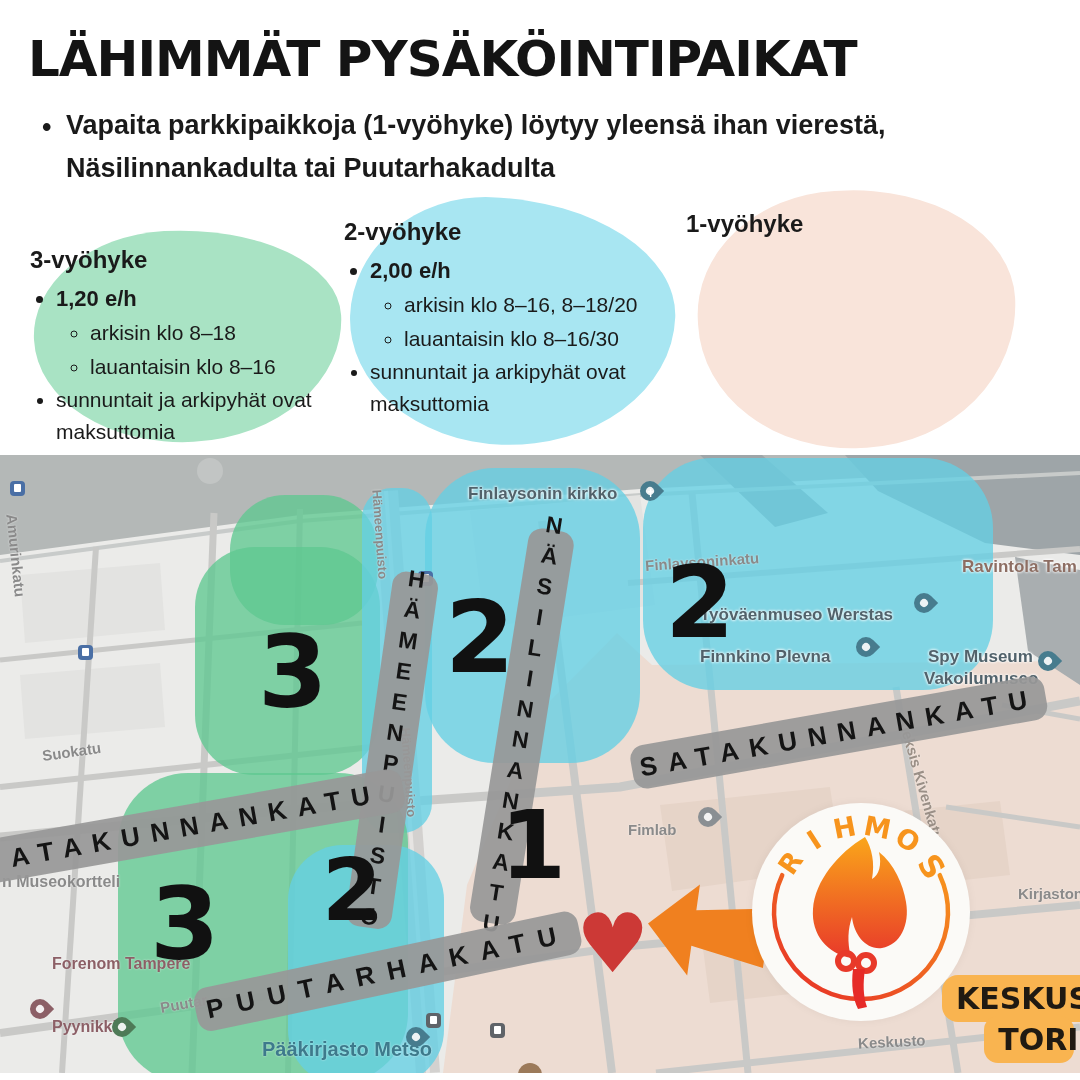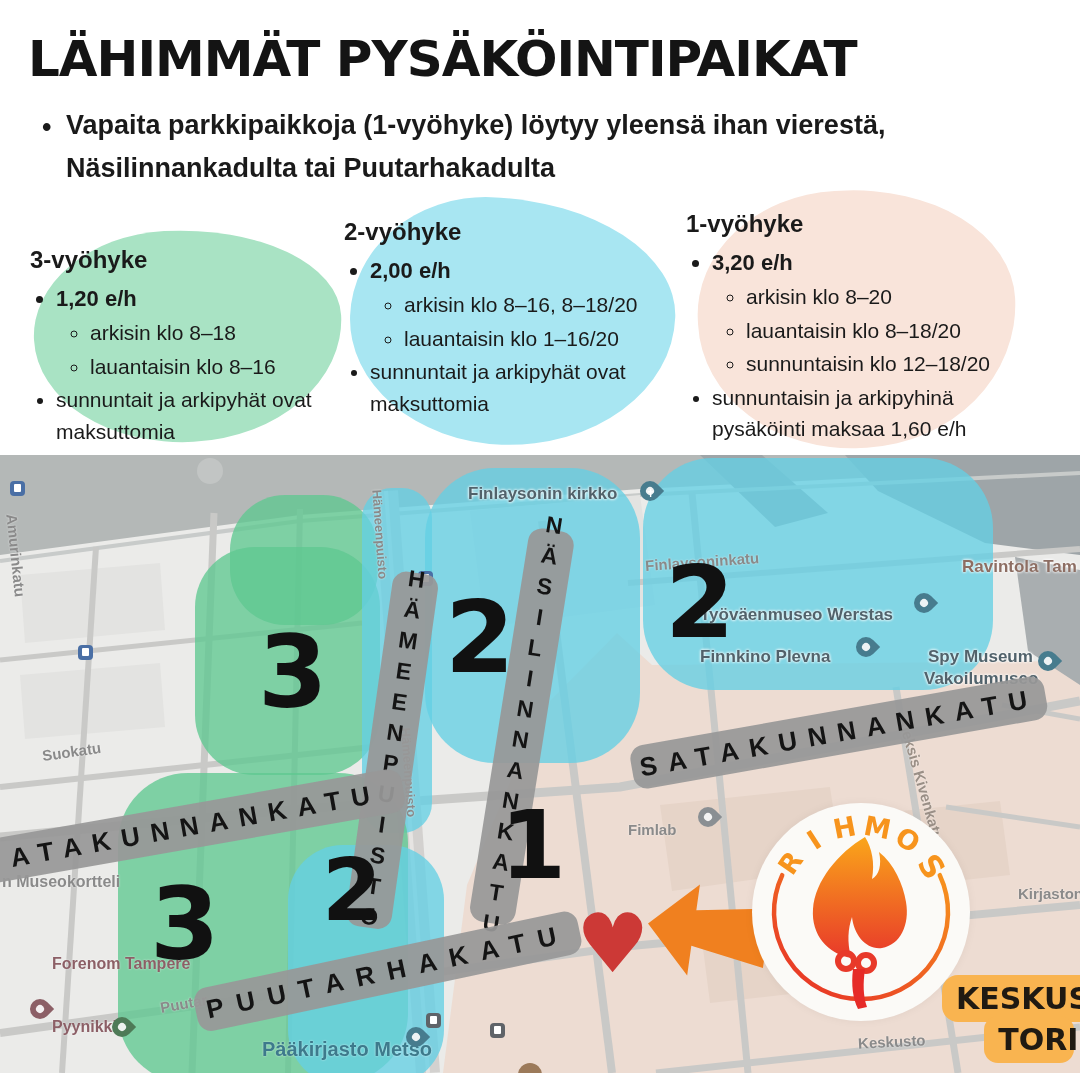--- a/index.html
+++ b/index.html
@@ -114,37 +114,28 @@
       <li>sunnuntait ja arkipyhät ovat maksuttomia</li>
     </ul>
   </div>
 
   <div class="card card-2">
     <h2>2-vyöhyke</h2>
     <ul>
       <li class="price">2,00 e/h</li>
       <ul>
         <li>arkisin klo 8–16, 8–18/20</li>
-        <li>lauantaisin klo 1–16/20</li>
+        <li>lauantaisin klo 8–16/30</li>
       </ul>
       <li>sunnuntait ja arkipyhät ovat maksuttomia</li>
     </ul>
   </div>
 
   <div class="card card-1">
     <h2>1-vyöhyke</h2>
-    <ul>
-      <li class="price">3,20 e/h</li>
-      <ul>
-        <li>arkisin klo 8–20</li>
-        <li>lauantaisin klo 8–18/20</li>
-        <li>sunnuntaisin klo 12–18/20</li>
-      </ul>
-      <li>sunnuntaisin ja arkipyhinä pysäköinti maksaa 1,60 e/h</li>
-    </ul>
   </div>
 
   <div class="map">
 
     <svg class="base" width="1080" height="618" viewBox="0 0 1080 618">
 
       <path d="M443,618 L467,430 L540,256 L617,178 L652,210 L1080,206 L1080,618 Z" fill="#eddcd2"></path>
 
       <path d="M0,0 H1080 V12 L640,34 L300,60 L0,100 Z" fill="#b4b8b7"></path>
       <path d="M845,0 H1080 V100 L985,88 L878,36 Z" fill="#9ea5a8"></path>

